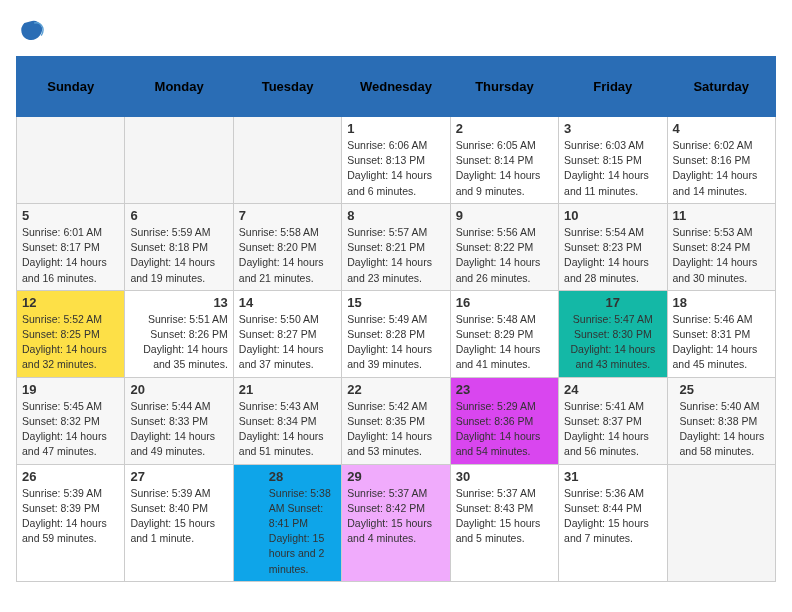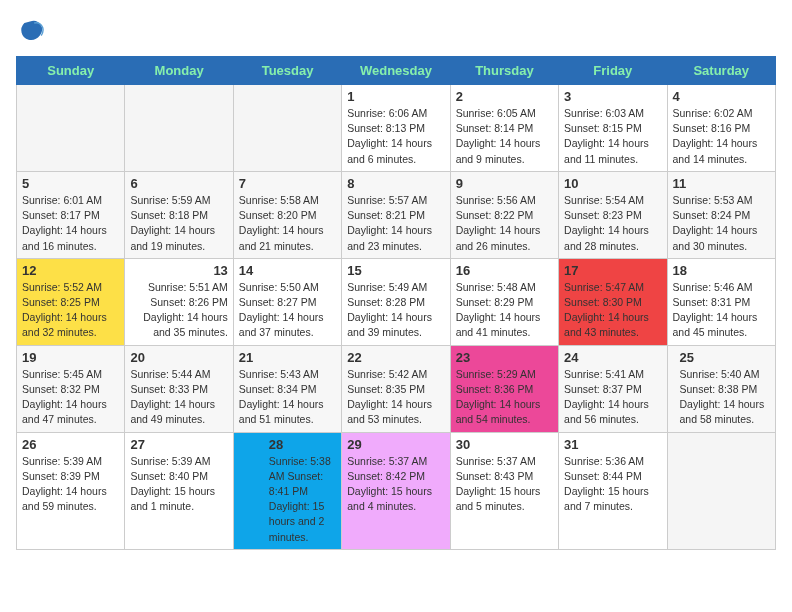--- a/index.html
+++ b/index.html
@@ -47,23 +47,23 @@
       font-size: 16px;
       color: #333;
     }
     table {
       width: 100%;
       border-collapse: collapse;
       table-layout: fixed;
     }
     th {
       background-color: #2a6db5;
-      color: #86efac;
+      color: #000000;
       text-align: center;
-      padding: 6px 4px;
+      padding: 22px 4px;
       font-size: 13px;
       font-weight: bold;
       border: 1px solid #2a6db5;
     }
     td {
       border: 1px solid #ccc;
       vertical-align: top;
       padding: 4px 5px;
       font-size: 11px;
       color: #333;
@@ -237,21 +237,21 @@
 Daylight: 14 hours
 and 39 minutes.</div>
         </td>
         <td style="background: rgb(255, 255, 255);">
           <div class="day-number">16</div>
           <div class="day-info">Sunrise: 5:48 AM
 Sunset: 8:29 PM
 Daylight: 14 hours
 and 41 minutes.</div>
         </td>
-        <td style="background: #ef4444;">
+        <td style="background: #14b8a6; text-align: center;">
           <div class="day-number">17</div>
           <div class="day-info">Sunrise: 5:47 AM
 Sunset: 8:30 PM
 Daylight: 14 hours
 and 43 minutes.</div>
         </td>
         <td style="background: rgb(255, 255, 255);">
           <div class="day-number">18</div>
           <div class="day-info">Sunrise: 5:46 AM
 Sunset: 8:31 PM
@@ -281,21 +281,21 @@
 Daylight: 14 hours
 and 51 minutes.</div>
         </td>
         <td style="background: rgb(247, 247, 247);">
           <div class="day-number">22</div>
           <div class="day-info">Sunrise: 5:42 AM
 Sunset: 8:35 PM
 Daylight: 14 hours
 and 53 minutes.</div>
         </td>
-        <td style="background: #ec4899;">
+        <td style="background: #d946ef;">
           <div class="day-number">23</div>
           <div class="day-info">Sunrise: 5:29 AM
 Sunset: 8:36 PM
 Daylight: 14 hours
 and 54 minutes.</div>
         </td>
         <td style="background: rgb(247, 247, 247);">
           <div class="day-number">24</div>
           <div class="day-info">Sunrise: 5:41 AM
 Sunset: 8:37 PM

